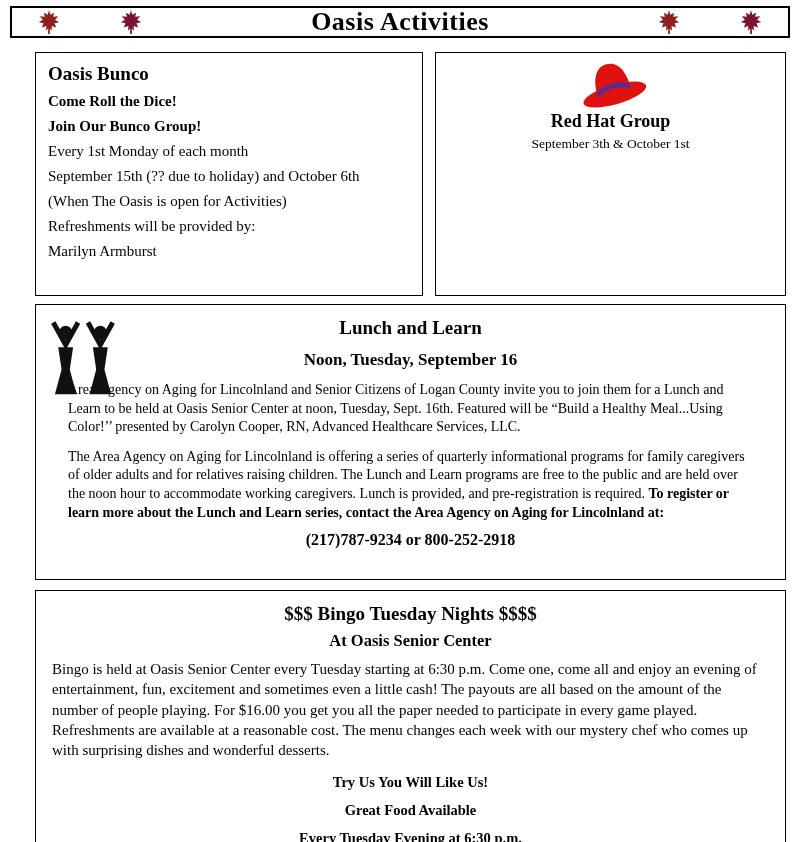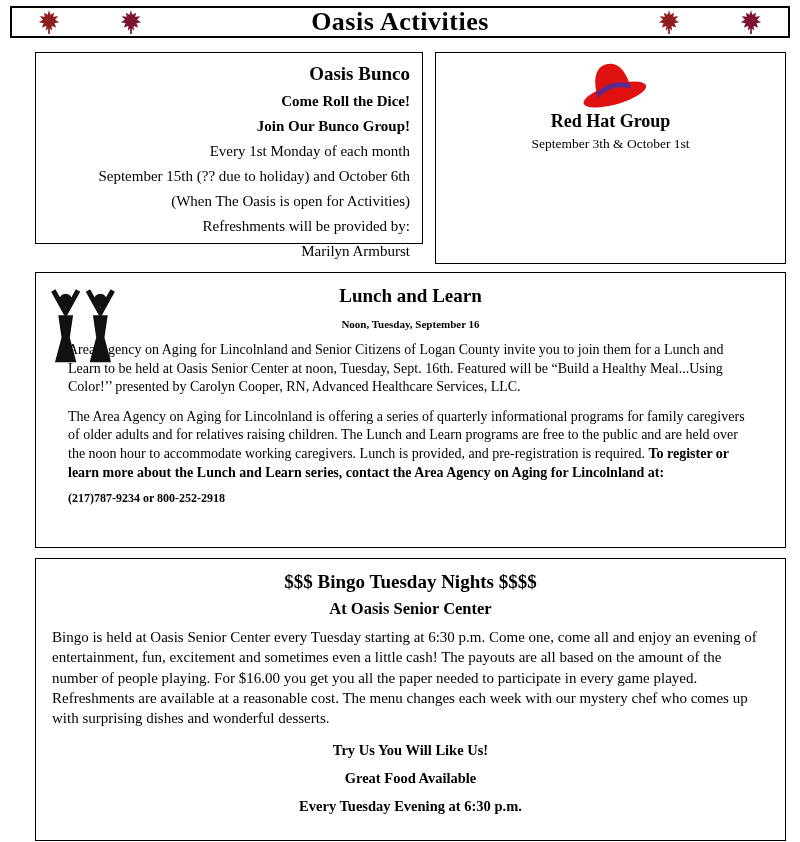--- a/index.html
+++ b/index.html
@@ -33,49 +33,49 @@
     align-items: stretch;
   }
   .box {
     border: 1.5px solid #000;
     box-sizing: border-box;
     background: #fff;
   }
   .bunco-box {
     width: 388px;
     padding: 8px 12px 10px;
-    text-align: right;
-    height: 192px;
+    text-align: left;
+    height: 244px;
   }
   .bunco-title { font-size: 19px; font-weight: bold; margin: 2px 0 8px; }
   .bunco-line { font-size: 15px; margin: 8px 0; }
   .bold { font-weight: bold; }
 
   .redhat-box {
     flex: 1;
     padding: 2px 0 8px;
-    height: 212px;
+    height: 244px;
   }
   .hat-wrap { text-align: center; height: 56px; }
   .hat-icon { width: 72px; height: 52px; transform: rotate(-16deg); display: inline-block; }
   .redhat-title { text-align: center; font-size: 18px; font-weight: bold; margin: 0 0 4px; }
   .redhat-body { font-size: 13.5px; line-height: 1.27; text-align: left; }
   .redhat-dates { text-align: center; font-size: 13.5px; margin-top: 2px; }
 
   .lunch-box {
     margin: 8px 14px 0 35px;
     padding: 8px 32px 12px;
     position: relative;
     min-height: 276px;
   }
   .people-icon { position: absolute; left: 14px; top: 10px; width: 66px; height: 86px; }
   .lunch-title { text-align: center; font-size: 19px; font-weight: bold; margin: 4px 0 10px; }
-  .lunch-sub { text-align: center; font-size: 11px; font-weight: bold; margin: 11px 0; }
+  .lunch-sub { text-align: center; font-size: 17px; font-weight: bold; margin: 11px 0; }
   .lunch-para { font-size: 14px; line-height: 1.33; margin: 11px 0 9px; text-align: left; }
-  .lunch-phone { font-size: 12px; font-weight: bold; margin-top: 8px; }
+  .lunch-phone { text-align: center; font-size: 16px; font-weight: bold; margin-top: 8px; }
 
   .bingo-box {
     margin: 10px 14px 0 35px;
     padding: 8px 16px 14px;
     min-height: 236px;
   }
   .bingo-title { text-align: center; font-size: 19px; font-weight: bold; margin: 4px 0 6px; }
   .bingo-subtitle { text-align: center; font-size: 16.5px; font-weight: bold; margin: 6px 0 8px; }
   .bingo-para { font-size: 15px; line-height: 1.35; margin: 6px 0 14px; }
   .bingo-close { text-align: center; font-size: 14.5px; font-weight: bold; margin: 11px 0; }

